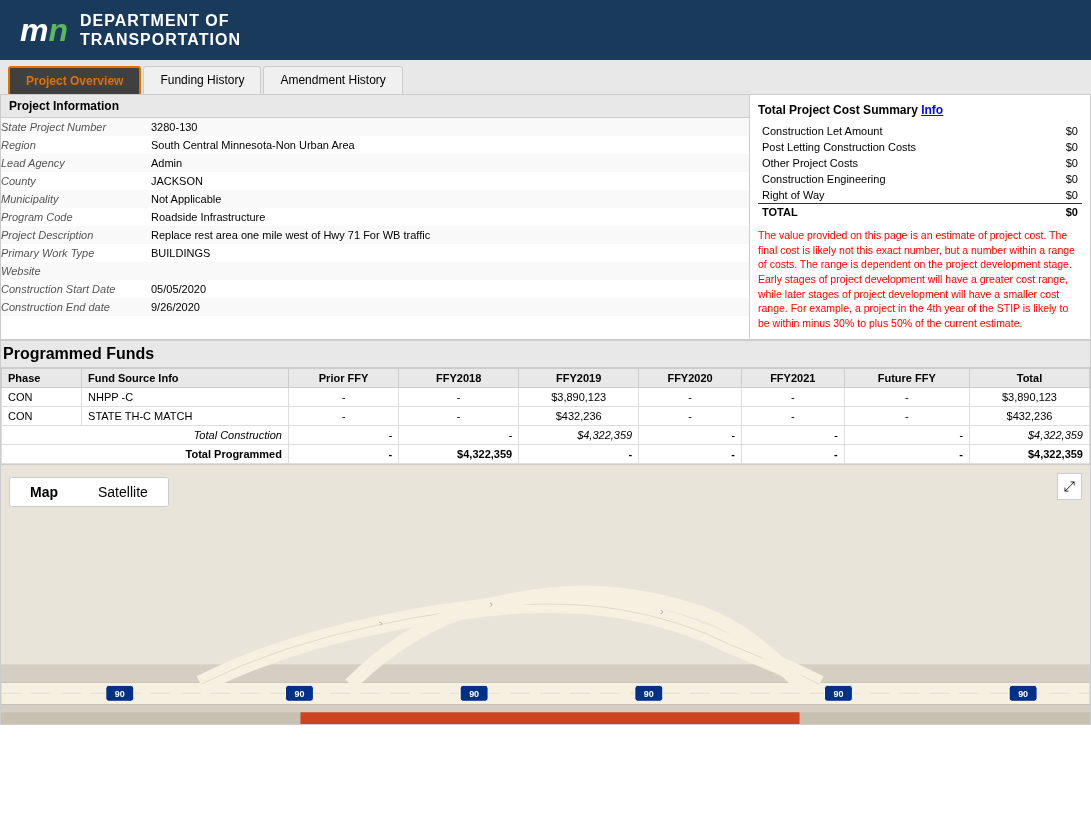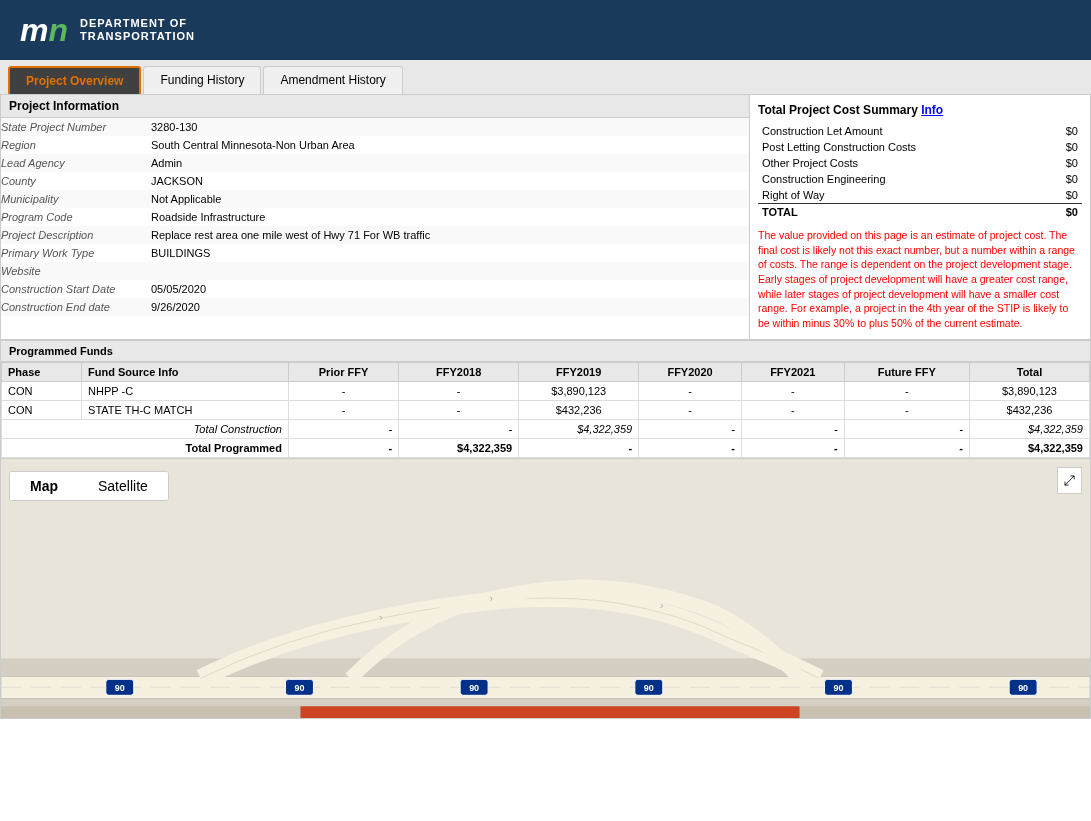--- a/index.html
+++ b/index.html
@@ -22,21 +22,21 @@
       color: white;
       font-size: 28px;
       font-weight: bold;
       font-style: italic;
       line-height: 1;
     }
     .mn-logo span.m { color: white; }
     .mn-logo span.n { color: #5cb85c; }
     .header-title {
       color: white;
-      font-size: 11px;
+      font-size: 16px;
       font-weight: bold;
       letter-spacing: 1px;
       text-transform: uppercase;
       line-height: 1.2;
     }
 
     
     .tabs {
       display: flex;
       background: #e8e8e8;
@@ -141,23 +141,23 @@
     }
 
     
     .funds-section {
       border: 1px solid #ccc;
       border-top: 1px solid #ccc;
     }
 
     .funds-header {
       background: #e8e8e8;
-      padding: 4px 8px;
-      font-weight: bold;
-      font-size: 11px;
+      padding: 4px 2px;
+      font-weight: bold;
+      font-size: 16px;
       border-bottom: 1px solid #ccc;
     }
 
     .funds-table {
       width: 100%;
       border-collapse: collapse;
       font-size: 11px;
     }
     .funds-table th {
       background: #e8e8e8;

